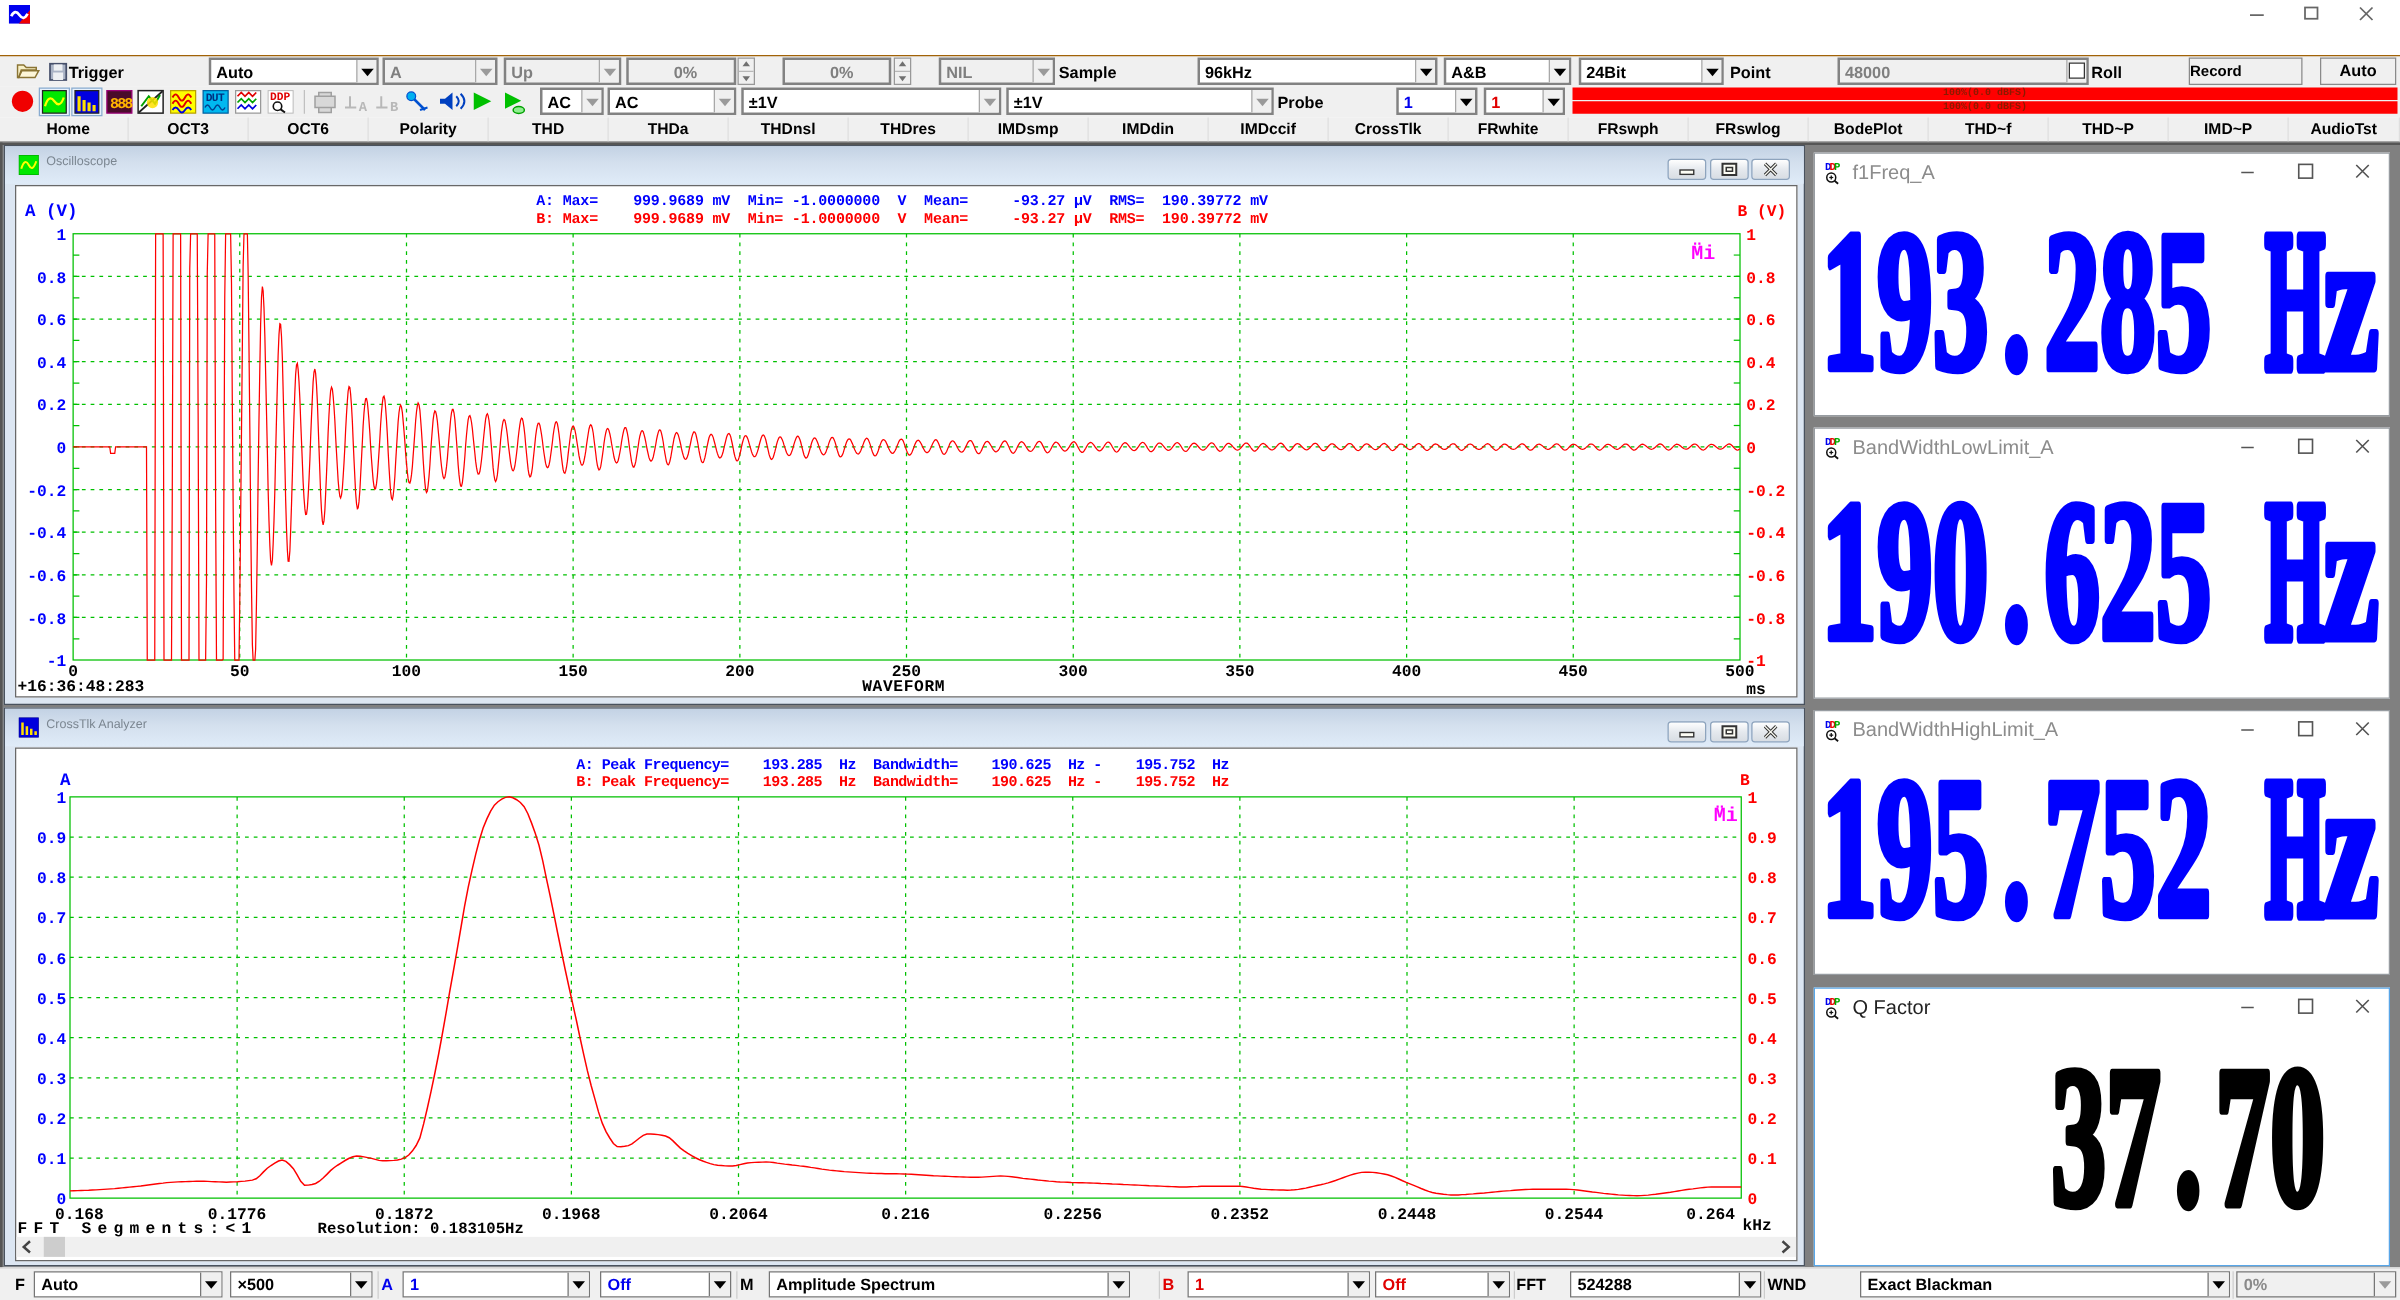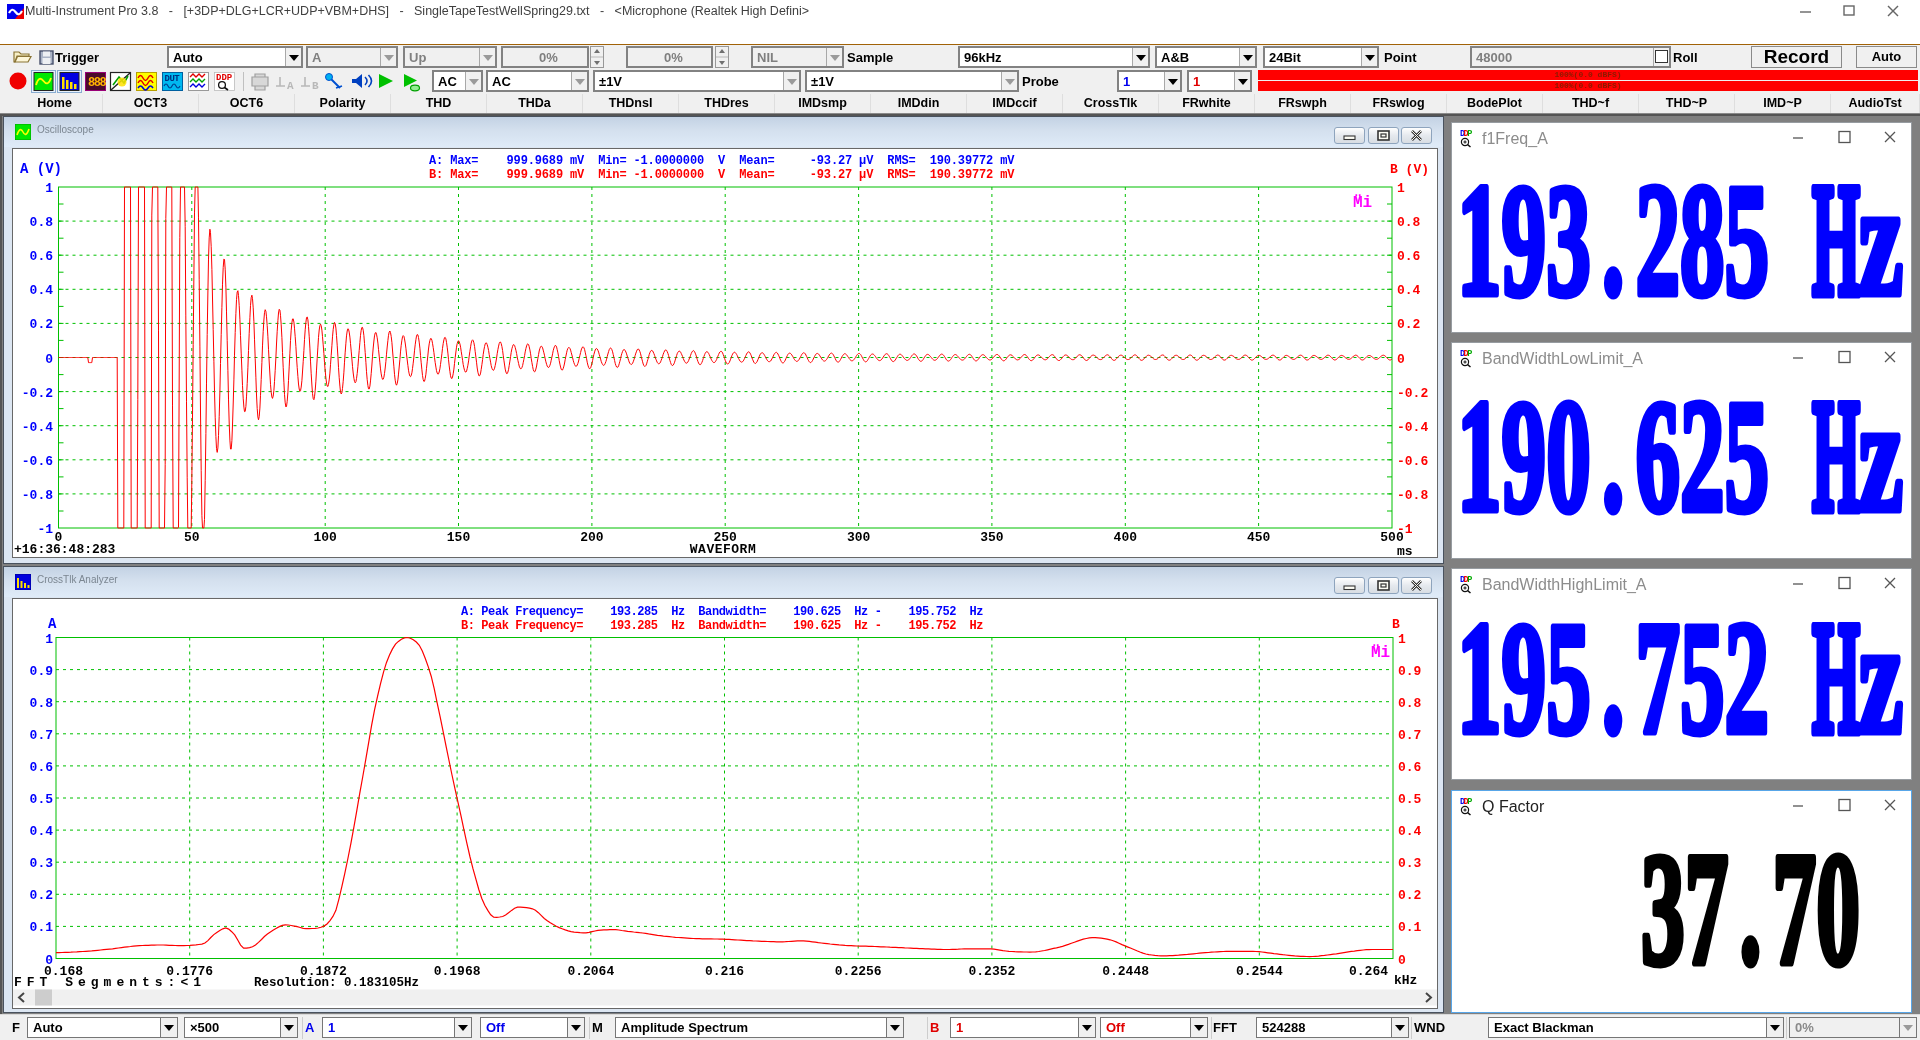--- a/index.html
+++ b/index.html
@@ -47,21 +47,20 @@
 </style></head>
 <body>
 <div id="app">
 
 <div id="titlebar">
   <svg class="abs" style="left:7px;top:4px" width="17" height="15">
         <rect x="0" y="0" width="17" height="15" fill="#0000ee"></rect>
         <path d="M8 15 L17 15 L17 4 Z" fill="#ee0000"></path>
         <path d="M2 9 Q5 3 8.5 8 Q12 13 15 7" stroke="#fff" stroke-width="2.2" fill="none"></path>
       </svg>
-  <span id="titletext">Multi-Instrument Pro 3.8&nbsp;&nbsp;&nbsp;-&nbsp;&nbsp;&nbsp;[+3DP+DLG+LCR+UDP+VBM+DHS]&nbsp;&nbsp;&nbsp;-&nbsp;&nbsp;&nbsp;SingleTapeTestWellSpring29.txt&nbsp;&nbsp;&nbsp;-&nbsp;&nbsp;&nbsp;&lt;Microphone (Realtek High Defini&gt;</span>
   <svg class="abs" style="left:1798px;top:2px" width="110" height="18">
     <line x1="2" y1="10" x2="13" y2="10" stroke="#666" stroke-width="1.4"></line>
     <rect x="46" y="4" width="10" height="9" fill="none" stroke="#666" stroke-width="1.4"></rect>
     <line x1="90" y1="4" x2="100" y2="14" stroke="#666" stroke-width="1.4"></line>
         <line x1="100" y1="4" x2="90" y2="14" stroke="#666" stroke-width="1.4"></line>
   </svg>
 </div>
 
 
 <div id="toolbar1">
@@ -120,21 +119,21 @@
         <span class="t">24Bit</span>
         <span class="ar"></span>
       </div>
   <span class="blab" style="left:1384px;top:5px">Point</span>
   <div class="cb gray gar" style="left:1470px;top:1px;width:201px">
         <span class="t">48000</span>
         <span class="ar"></span>
       </div>
   <div class="abs" style="left:1655px;top:5px;width:13px;height:13px;background:#fff;border:1px solid #333"></div>
   <span class="blab" style="left:1673px;top:5px">Roll</span>
-  <div class="abs" style="left:1751px;top:1px;width:91px;height:22px;background:#f0f0f0;border:1px solid #8a8a8a;text-align:center;font-size:19px;font-weight:bold;line-height:20px">Record</div>
+  <div class="abs" style="left:1751px;top:1px;width:91px;height:22px;background:#f0f0f0;border:1px solid #8a8a8a;font-size:12px;font-weight:bold;line-height:20px">Record</div>
   <div class="abs" style="left:1856px;top:1px;width:61px;height:22px;background:#f0f0f0;border:1px solid #8a8a8a;text-align:center;font-size:13px;font-weight:bold;line-height:20px">Auto</div>
 </div>
 
 <div id="toolbar2">
   <svg class="abs" style="left:0;top:0" width="430" height="25">
     <circle cx="18" cy="12" r="8.5" fill="#f00000"></circle>
     <rect x="31.5" y="1.5" width="24" height="22" fill="#e8f1fb" stroke="#88abd0" stroke-width="1"></rect>
     <rect x="34" y="3.5" width="19" height="18" fill="#00e800" stroke="#222" stroke-width="1"></rect>
     <path d="M36 16 Q39 6 43.5 12 Q48 18 51 9" stroke="#ffff00" stroke-width="1.8" fill="none"></path>
     <rect x="57.5" y="1.5" width="24" height="22" fill="#e8f1fb" stroke="#88abd0" stroke-width="1"></rect>

